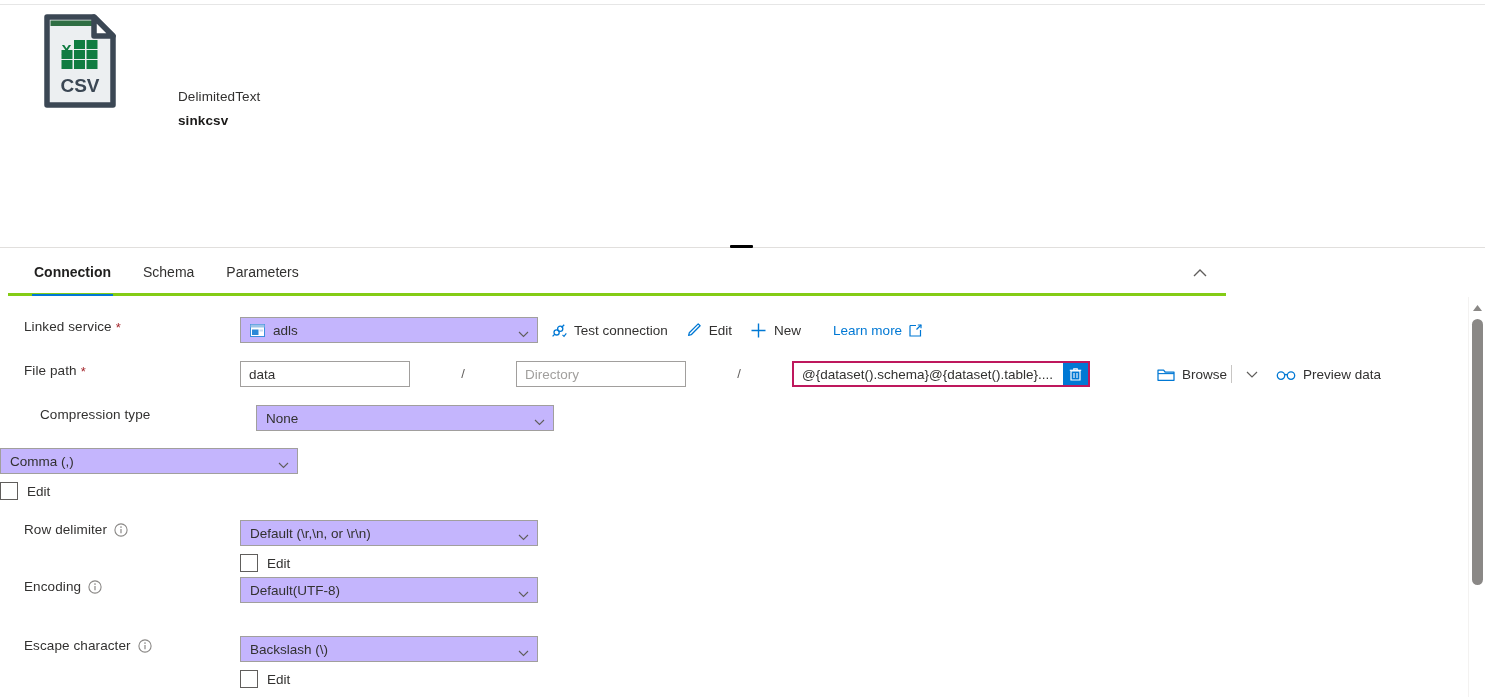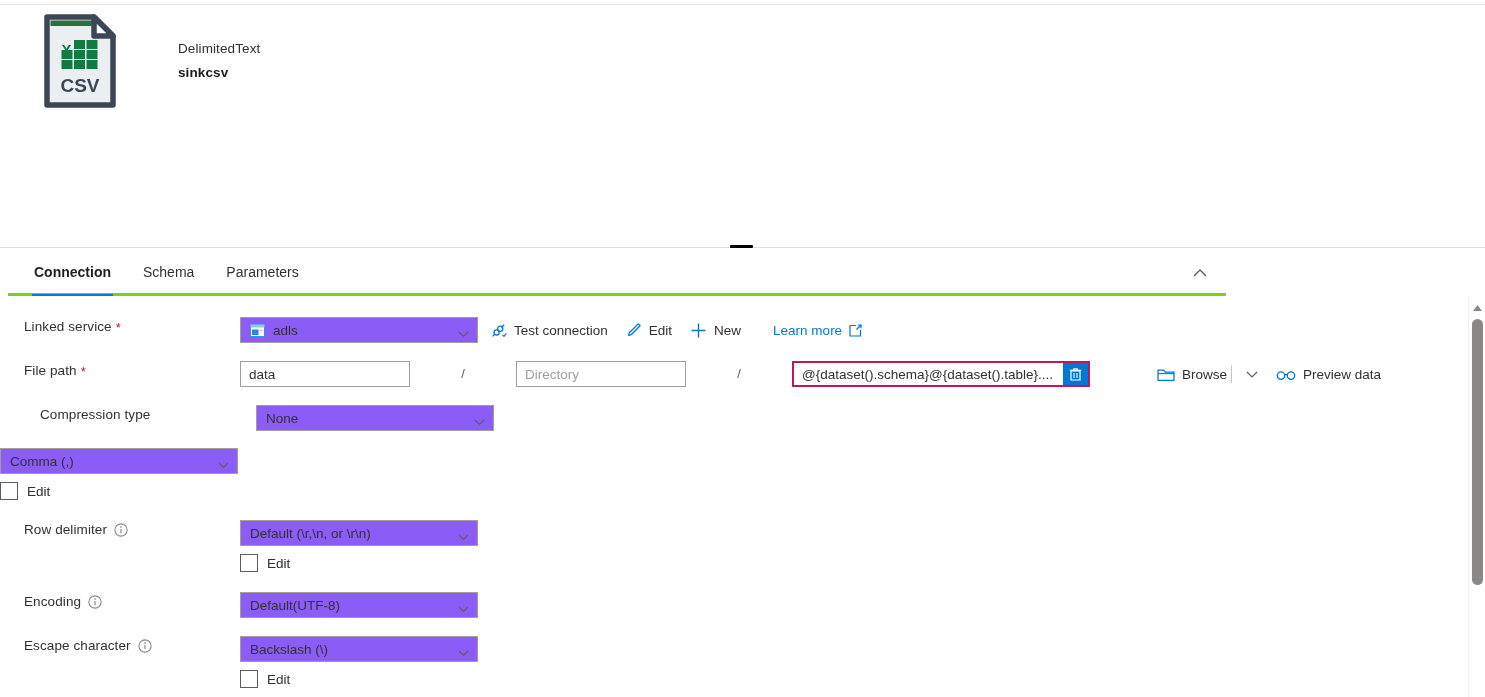--- a/index.html
+++ b/index.html
@@ -25,20 +25,21 @@
     display: flex; align-items: flex-start;
   }
   .csv-icon { width: 72px; height: 94px; flex: 0 0 auto; }
   .dataset-titles {
     margin-left: 62px;
     padding-top: 26px;
   }
   .dataset-type {
     font-size: 13.5px; color: #323130; line-height: 18px;
     letter-spacing: .1px;
+    margin-top: 48px;
   }
   .dataset-name {
     font-size: 13.5px; color: #1b1a19; font-weight: bold;
     line-height: 18px; margin-top: 6px; letter-spacing: .1px;
   }
 
   
   .splitter {
     position: absolute; left: 0; top: 247px; width: 1485px; height: 1px;
     background: #e1dfdd;
@@ -100,22 +101,22 @@
     letter-spacing: .1px;
   }
   .req { color: #a4262c; margin-left: 4px; font-size: 13px; line-height: 1; }
   .info-ico { margin-left: 7px; display: inline-flex; }
 
   
   .ctl-col { display: flex; flex-direction: column; }
 
   .sel {
     position: relative;
-    width: 238px; height: 26px;
-    border: 1px solid #a19f9d; background: #8b5cf6;
+    width: 298px; height: 26px;
+    border: 1px solid #a19f9d; background: #c4b5fd;
     display: flex; align-items: center;
     padding: 0 26px 0 9px;
     font-size: 13.5px; color: #323130;
     cursor: pointer; white-space: nowrap; overflow: hidden;
   }
   .sel .chev { position: absolute; right: 8px; top: 8px; }
   .sel .svc-ico { margin-right: 8px; display: inline-flex; flex: 0 0 auto; }
 
   .txt {
     width: 170px; height: 26px;
@@ -413,21 +414,21 @@
             </svg>
         </span>
       </div>
       <div class="cbrow">
         <span class="cbox"></span>
         <span class="cbl">Edit</span>
       </div>
     </div>
   </div>
 
-  <div class="form-row" style="top:295px;text-align:center;">
+  <div class="form-row" style="top:280px;text-align:center;">
     <div class="lbl">
       <span>Encoding</span>
       <span class="info-ico">
         <svg width="14" height="14" viewBox="0 0 14 14">
           <circle cx="7" cy="7" r="6.1" fill="none" stroke="#8a8886" stroke-width="1.1"></circle>
           <path d="M7 6 V10.3" stroke="#8a8886" stroke-width="1.2"></path>
           <circle cx="7" cy="4" r="0.85" fill="#8a8886"></circle>
         </svg>
       </span>
     </div>

